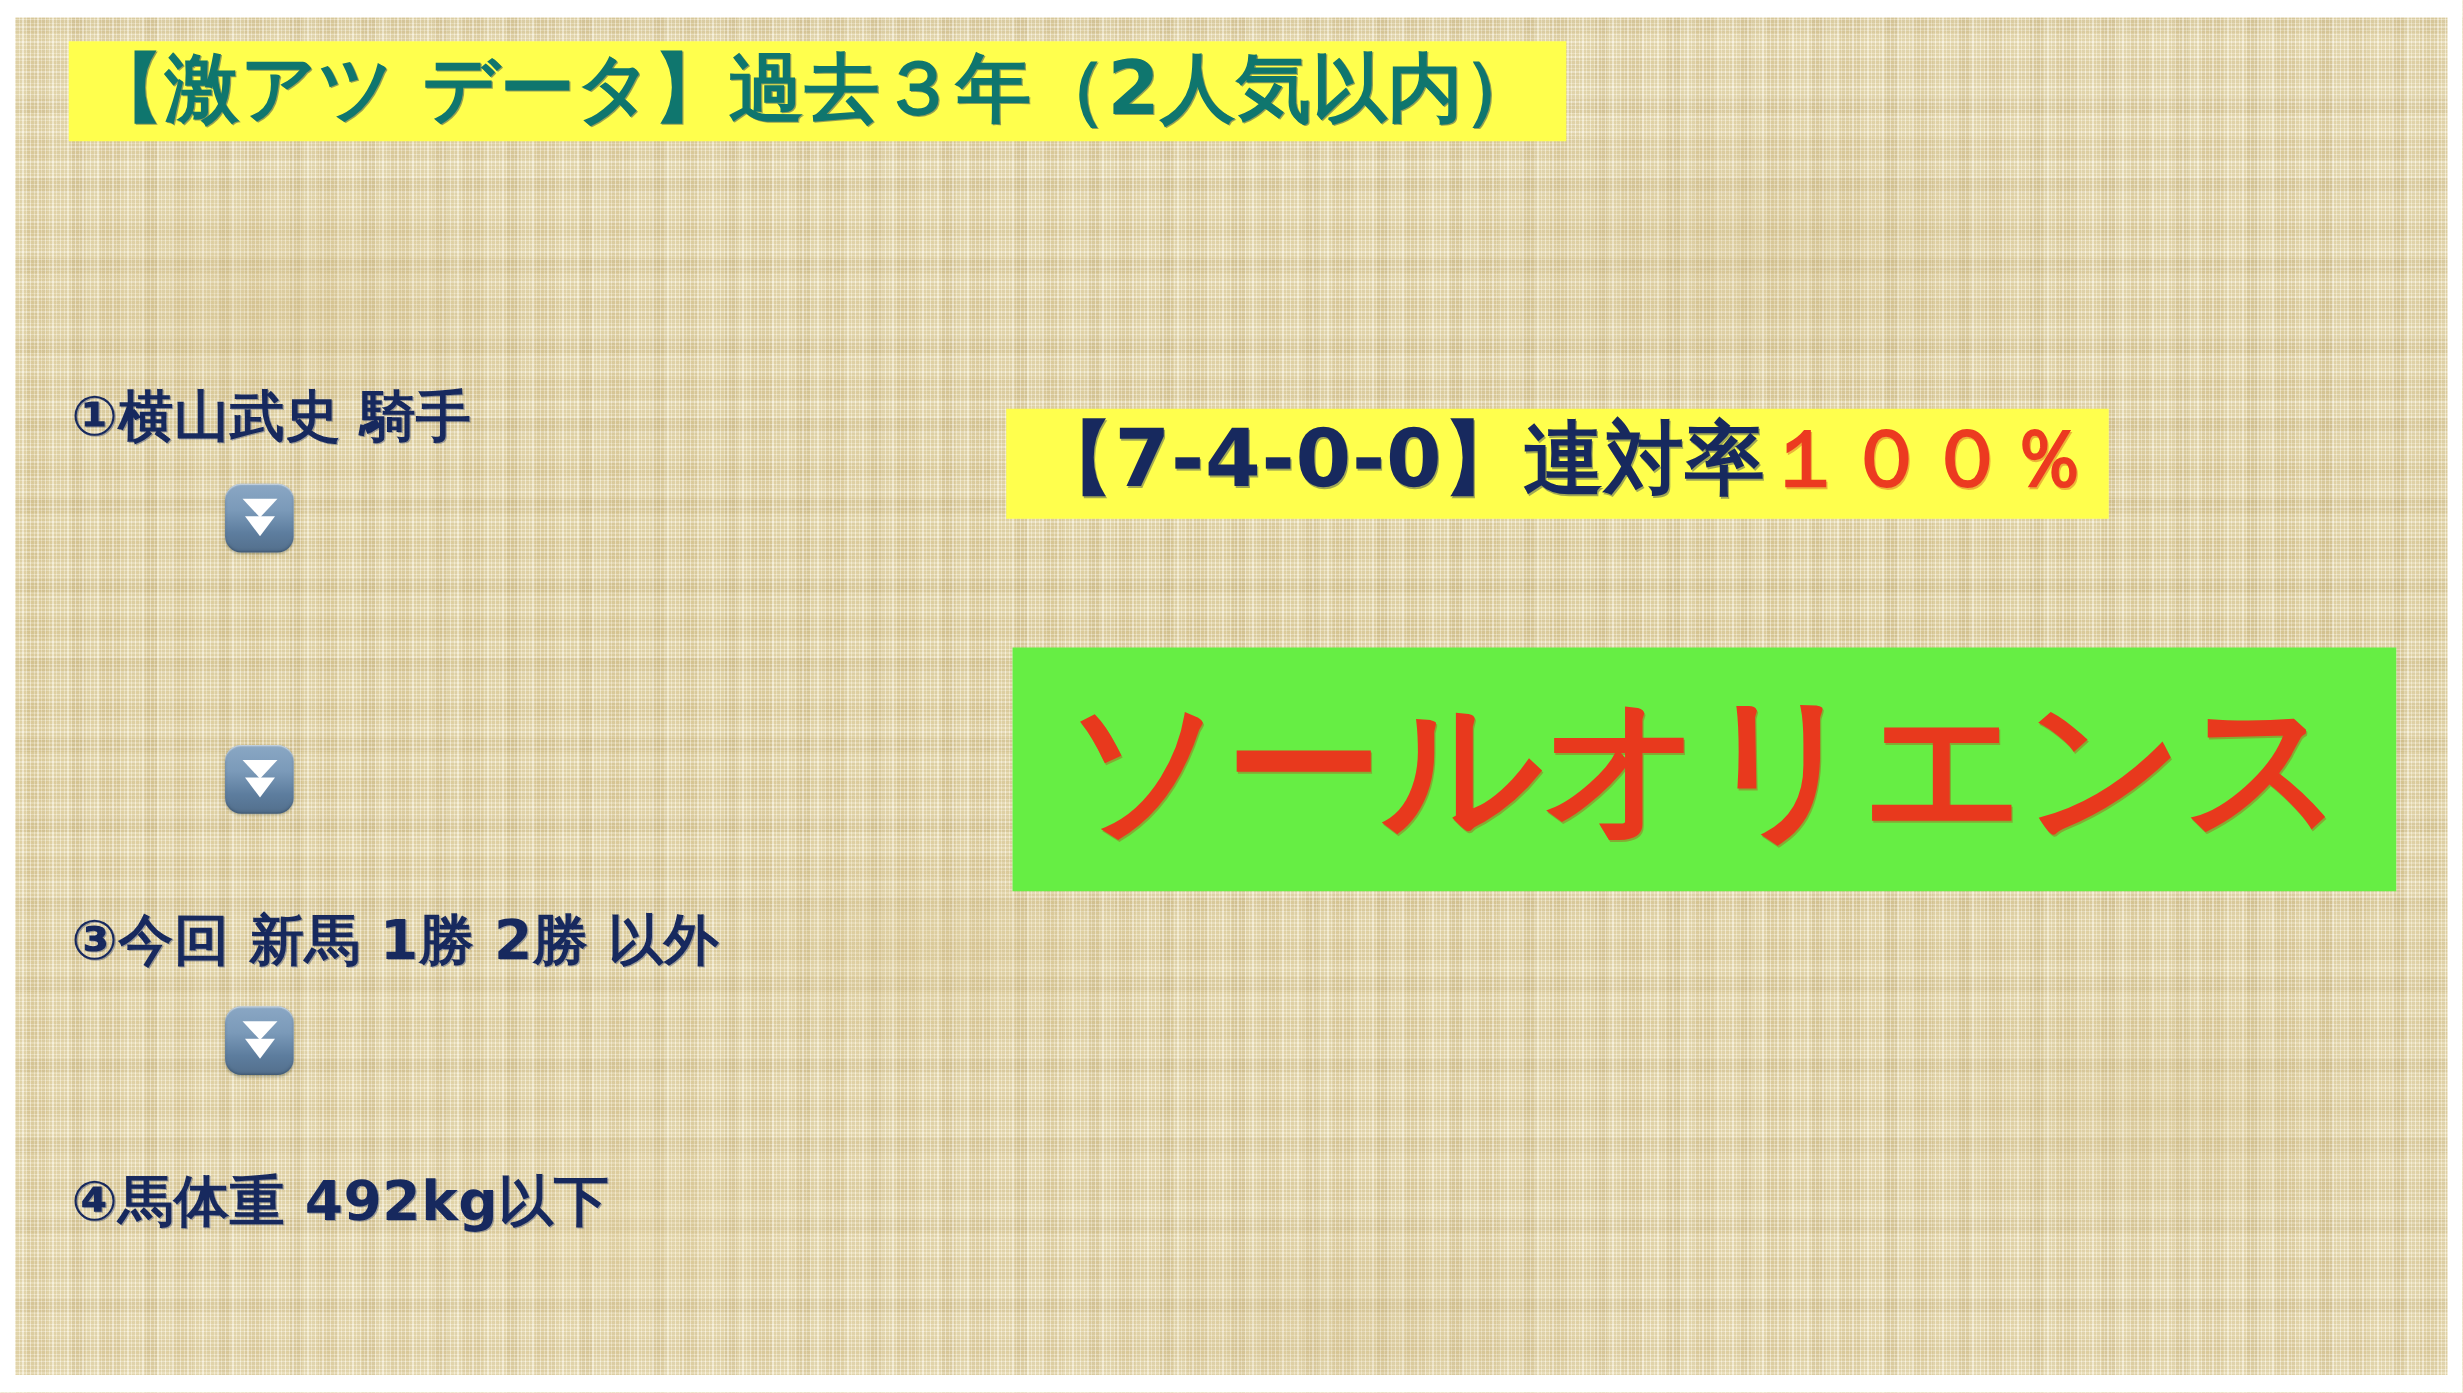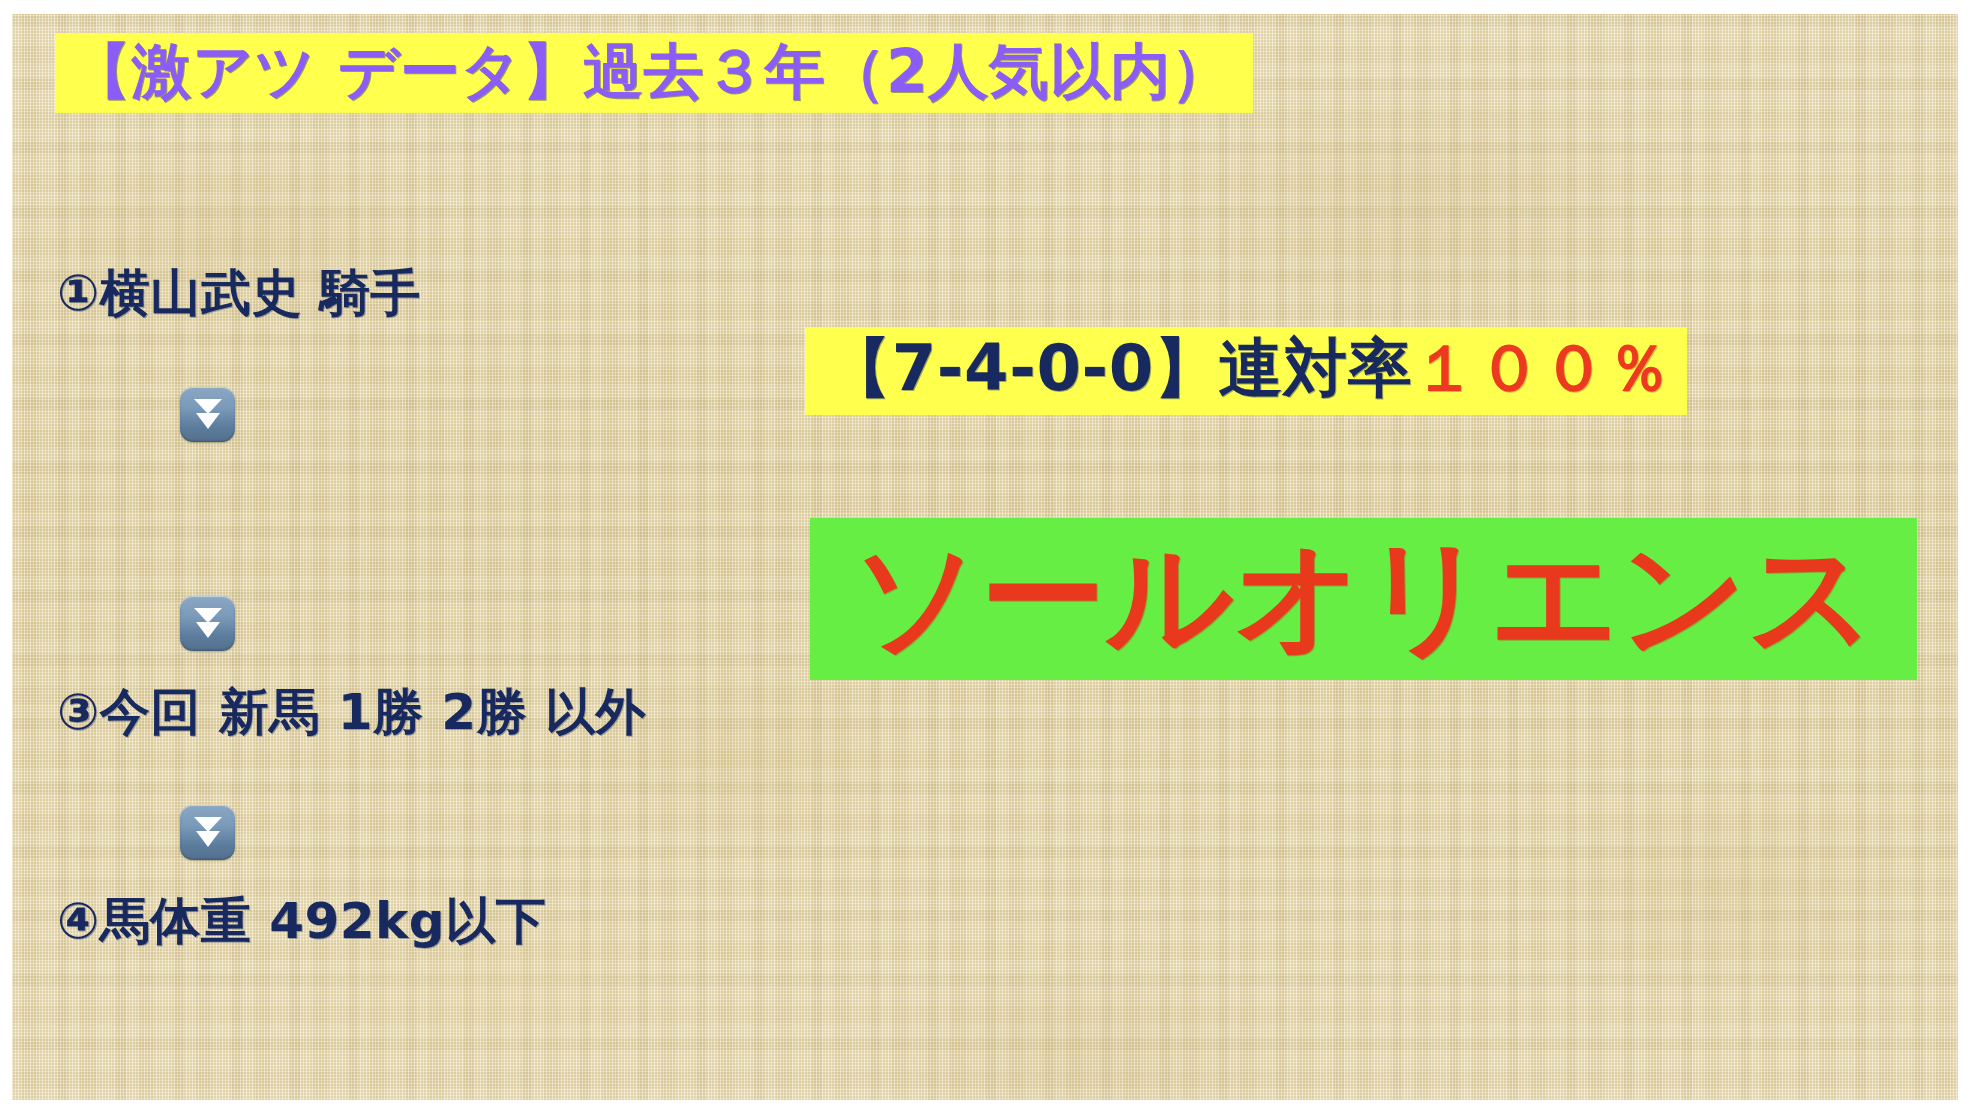--- a/index.html
+++ b/index.html
@@ -95,34 +95,35 @@
     position: absolute;
     left: 55px;
     top: 33px;
     background: #ffff4d;
     padding: 7px 22px 11px 16px;
     box-sizing: border-box;
   }
   #headline-text {
     font-size: 60px;
     line-height: 1.04;
-    color: #8b5cf6;
+    color: #0f766e;
     text-shadow: 1px 1px 0 rgba(23,41,94,0.45);
   }
 
   
   .cond-row {
     position: absolute;
     left: 57px;
   }
   .cond-text {
-    font-size: 50px;
+    font-size: 44px;
     line-height: 1.0;
     color: #17295e;
     text-shadow: 1px 1px 0 rgba(23,41,94,0.35);
+    margin-top: 44px;
   }
   #cond-1 { top: 268px; }
   #cond-2 { top: 478px; }
   #cond-3 { top: 687px; }
   #cond-4 { top: 896px; }
 
   
   .arrow-icon {
     position: absolute;
     left: 180px;
@@ -162,21 +163,21 @@
     color: #ec3a20;
     text-shadow: 1px 1px 0 rgba(200,40,20,0.35);
   }
 
   
   #horse-band {
     position: absolute;
     left: 810px;
     top: 518px;
     width: 1107px;
-    height: 162px;
+    height: 195px;
     background: #66ee44;
     display: flex;
     align-items: center;
     justify-content: center;
     box-sizing: border-box;
   }
   #horse-name {
     font-size: 126px;
     line-height: 1.0;
     color: #e8391d;

